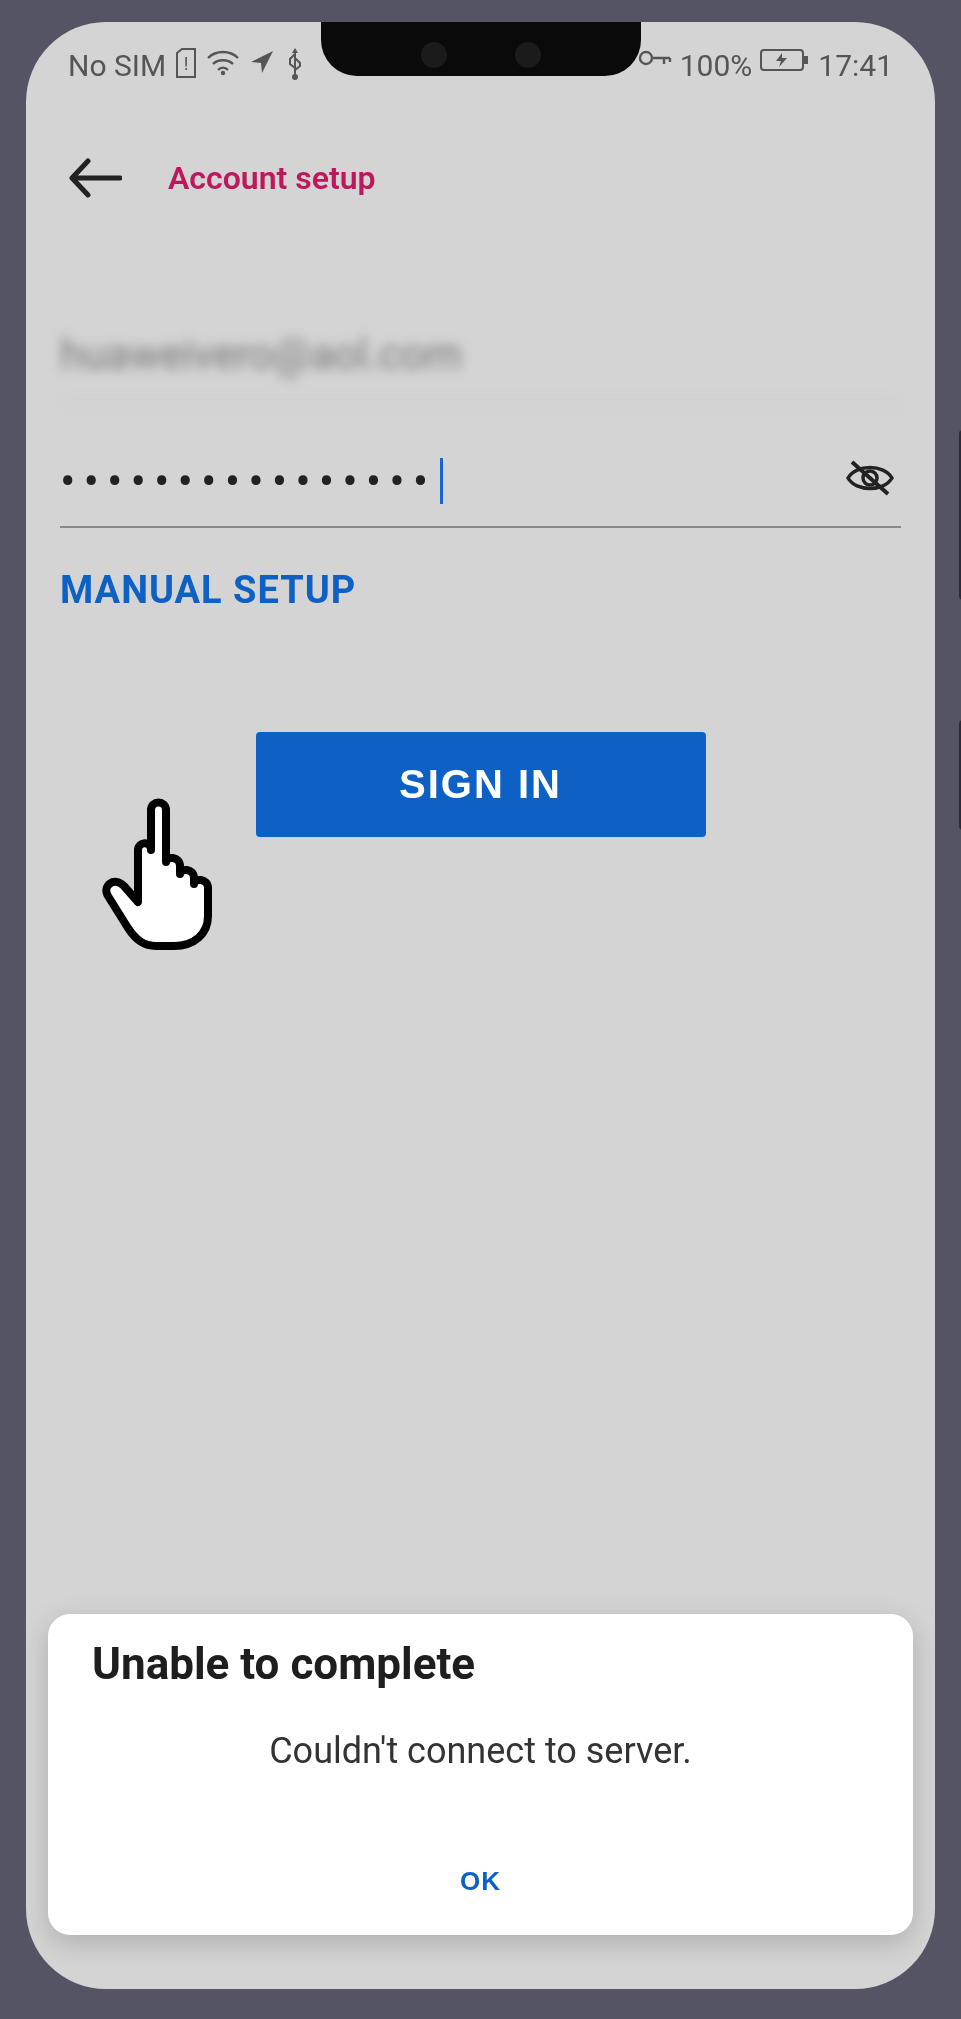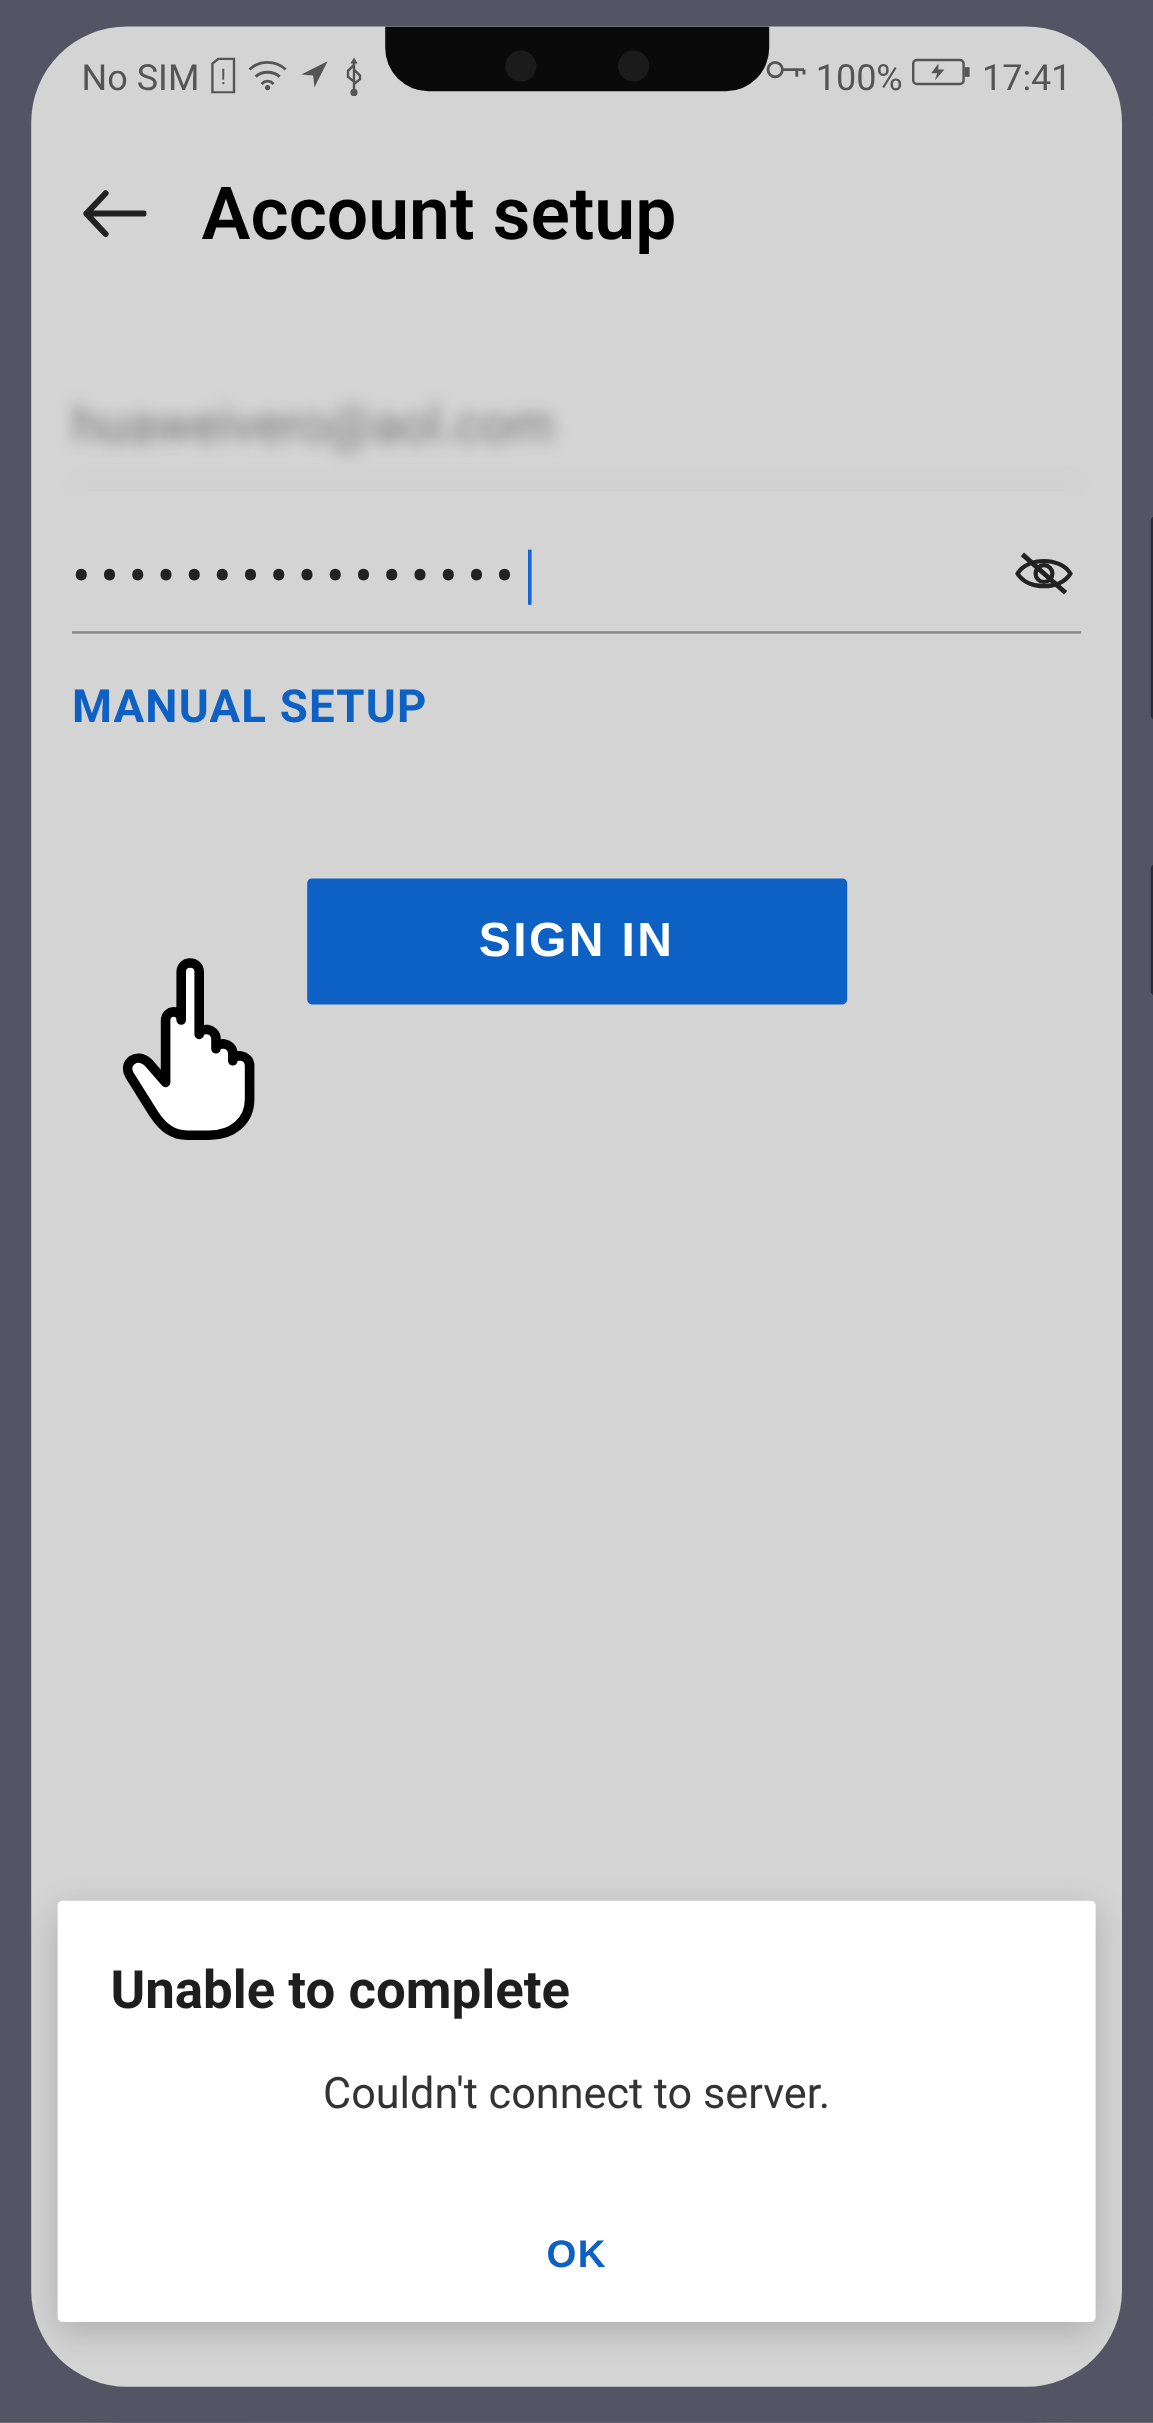--- a/index.html
+++ b/index.html
@@ -77,23 +77,23 @@
     padding: 0 34px;
     gap: 38px;
     z-index: 30;
   }
   .back-btn {
     width: 70px; height: 70px;
     display: flex; align-items: center; justify-content: center;
     color: #222;
   }
   .appbar-title {
-    font-size: 61px;
+    font-size: 32px;
     font-weight: 600;
-    color: #000000;
+    color: #be185d;
   }
 
   
   .content {
     position: absolute;
     top: 230px; left: 0; right: 0; bottom: 0;
     padding: 60px 34px 0 34px;
   }
   .field {
     width: 100%;
@@ -170,42 +170,42 @@
     padding: 30px 0;
     text-align: center;
     border-radius: 4px;
   }
 
   
   .dialog {
     position: absolute;
     left: 22px; right: 22px; bottom: 54px;
     background: #fff;
-    border-radius: 4px;
-    padding: 48px 44px 26px 44px;
+    border-radius: 22px;
+    padding: 24px 44px 26px 44px;
     box-shadow: 0 8px 28px rgba(0,0,0,0.18);
     z-index: 60;
   }
   .dialog-title {
     font-size: 44px;
     font-weight: 700;
     color: #1e1e1e;
     margin-bottom: 40px;
   }
   .dialog-message {
     font-size: 36px;
     color: #333;
     margin-bottom: 70px;
     text-align: center;
   }
   .dialog-ok {
     display: block;
     width: 100%;
     text-align: center;
-    font-size: 32px;
+    font-size: 26px;
     font-weight: 600;
     color: #0d60c4;
     background: none;
     border: none;
     padding: 24px 0 12px 0;
     letter-spacing: 1px;
   }
 
   
   .side-btn { position: absolute; right: -6px; width: 8px; background: #2b2b36; border-radius: 4px; }

